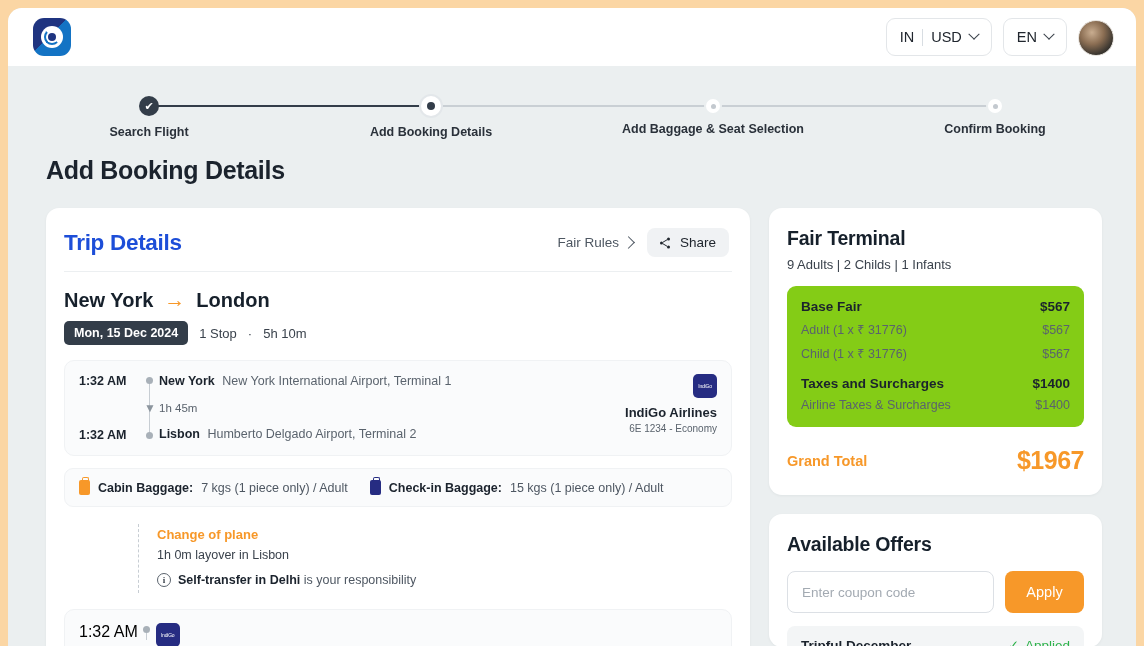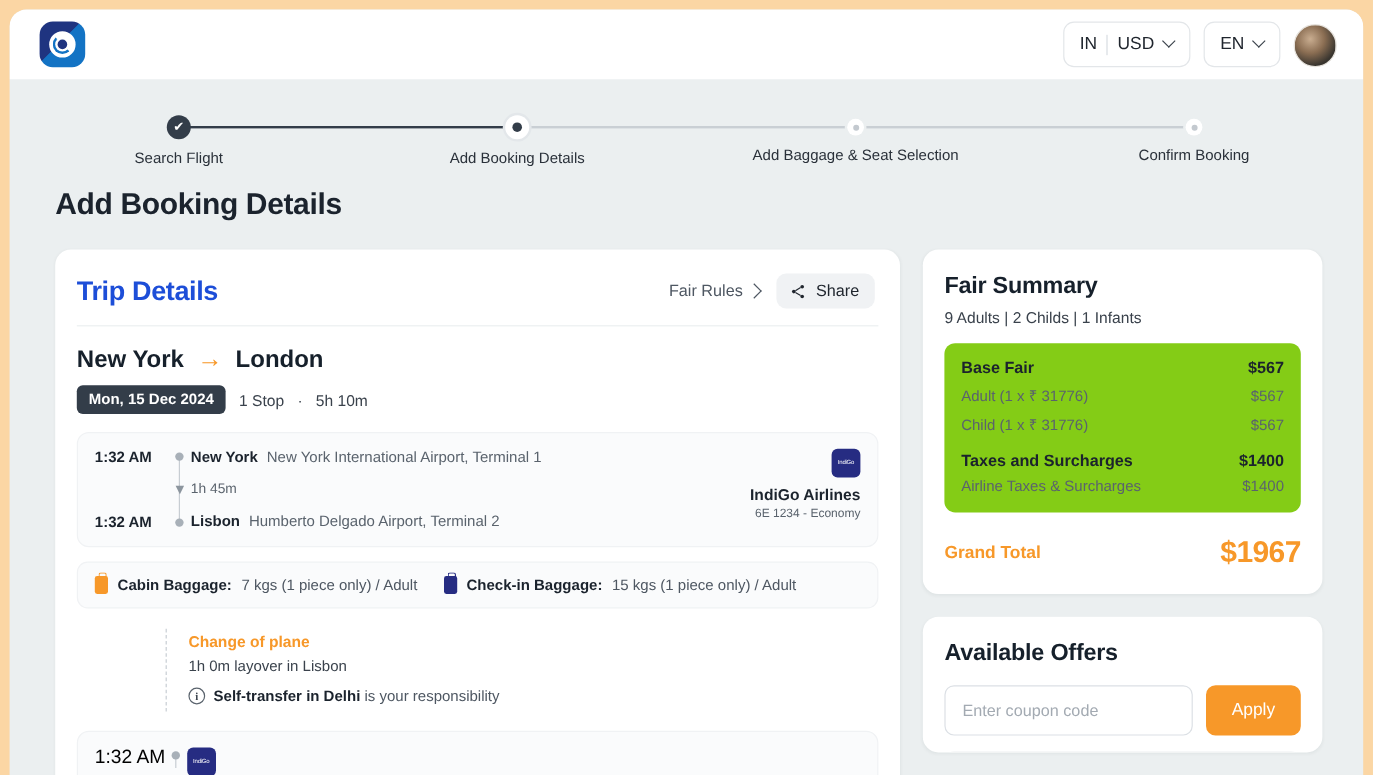--- a/index.html
+++ b/index.html
@@ -130,20 +130,21 @@
     content:''; width: 8px; height: 8px; border-radius: 50%; background: #333D49;
   }
   .step.todo .knob { width: 14px; height: 14px; margin-top: 3px; box-shadow: 0 0 0 2px #EBEFF0; }
   .step.todo .knob::after {
     content:''; width: 5px; height: 5px; border-radius:50%; background:#C3C9CF;
   }
   .step .lbl {
     margin-top: 9px;
     font-size: 12.5px;
     color: #2A313A;
+    font-weight: bold;
   }
   .tick { font-size: 11px; line-height: 1; }
 
   
   .page-title {
     font-size: 25px;
     font-weight: bold;
     color: #1B232D;
     padding: 12px 0 0 38px;
     letter-spacing: -0.3px;
@@ -306,21 +307,21 @@
   .fs-row.head.spaced { margin-top: 14px; }
   .fs-row.sub { font-size: 12.5px; color: #5A636D; }
   .fs-total {
     display: flex; justify-content: space-between; align-items: center;
     margin-top: 19px;
   }
   .fs-total .lab { font-size: 14.5px; font-weight: bold; color: #F79829; }
   .fs-total .val { font-size: 25px; font-weight: bold; color: #F79829; letter-spacing: -0.5px; }
 
   
-  .offers { margin-top: 19px; padding: 19px 18px 0 18px; overflow: hidden; height: 113px; }
+  .offers { margin-top: 19px; padding: 19px 18px 0 18px; overflow: hidden; height: 133px; }
   .off-title { font-size: 19.5px; font-weight: bold; color: #16202B; letter-spacing: -0.2px; }
   .off-form { display: flex; gap: 11px; margin-top: 15px; }
   .coupon {
     flex: 1; height: 42px;
     border: 1px solid #DCE0E5; border-radius: 8px;
     padding: 0 14px; font-size: 13.5px; color: #1B232D;
     font-family: "Liberation Sans", sans-serif;
     background: #fff; outline: none;
   }
   .coupon::placeholder { color: #A3AAB2; }
@@ -509,21 +510,21 @@
           <div class="air-logo">IndiGo</div>
         </div>
       </div>
 
     </div>
 
     <div class="right">
 
       <div class="card">
         <div class="fs">
-          <div class="fs-title">Fair Summary</div>
+          <div class="fs-title">Fair Terminal</div>
           <div class="fs-pax">9 Adults | 2 Childs | 1 Infants</div>
           <div class="fs-box">
             <div class="fs-row head">
               <span>Base Fair</span>
               <span>$567</span>
             </div>
             <div class="fs-row sub">
               <span>Adult (1 x ₹ 31776)</span>
               <span>$567</span>
             </div>

